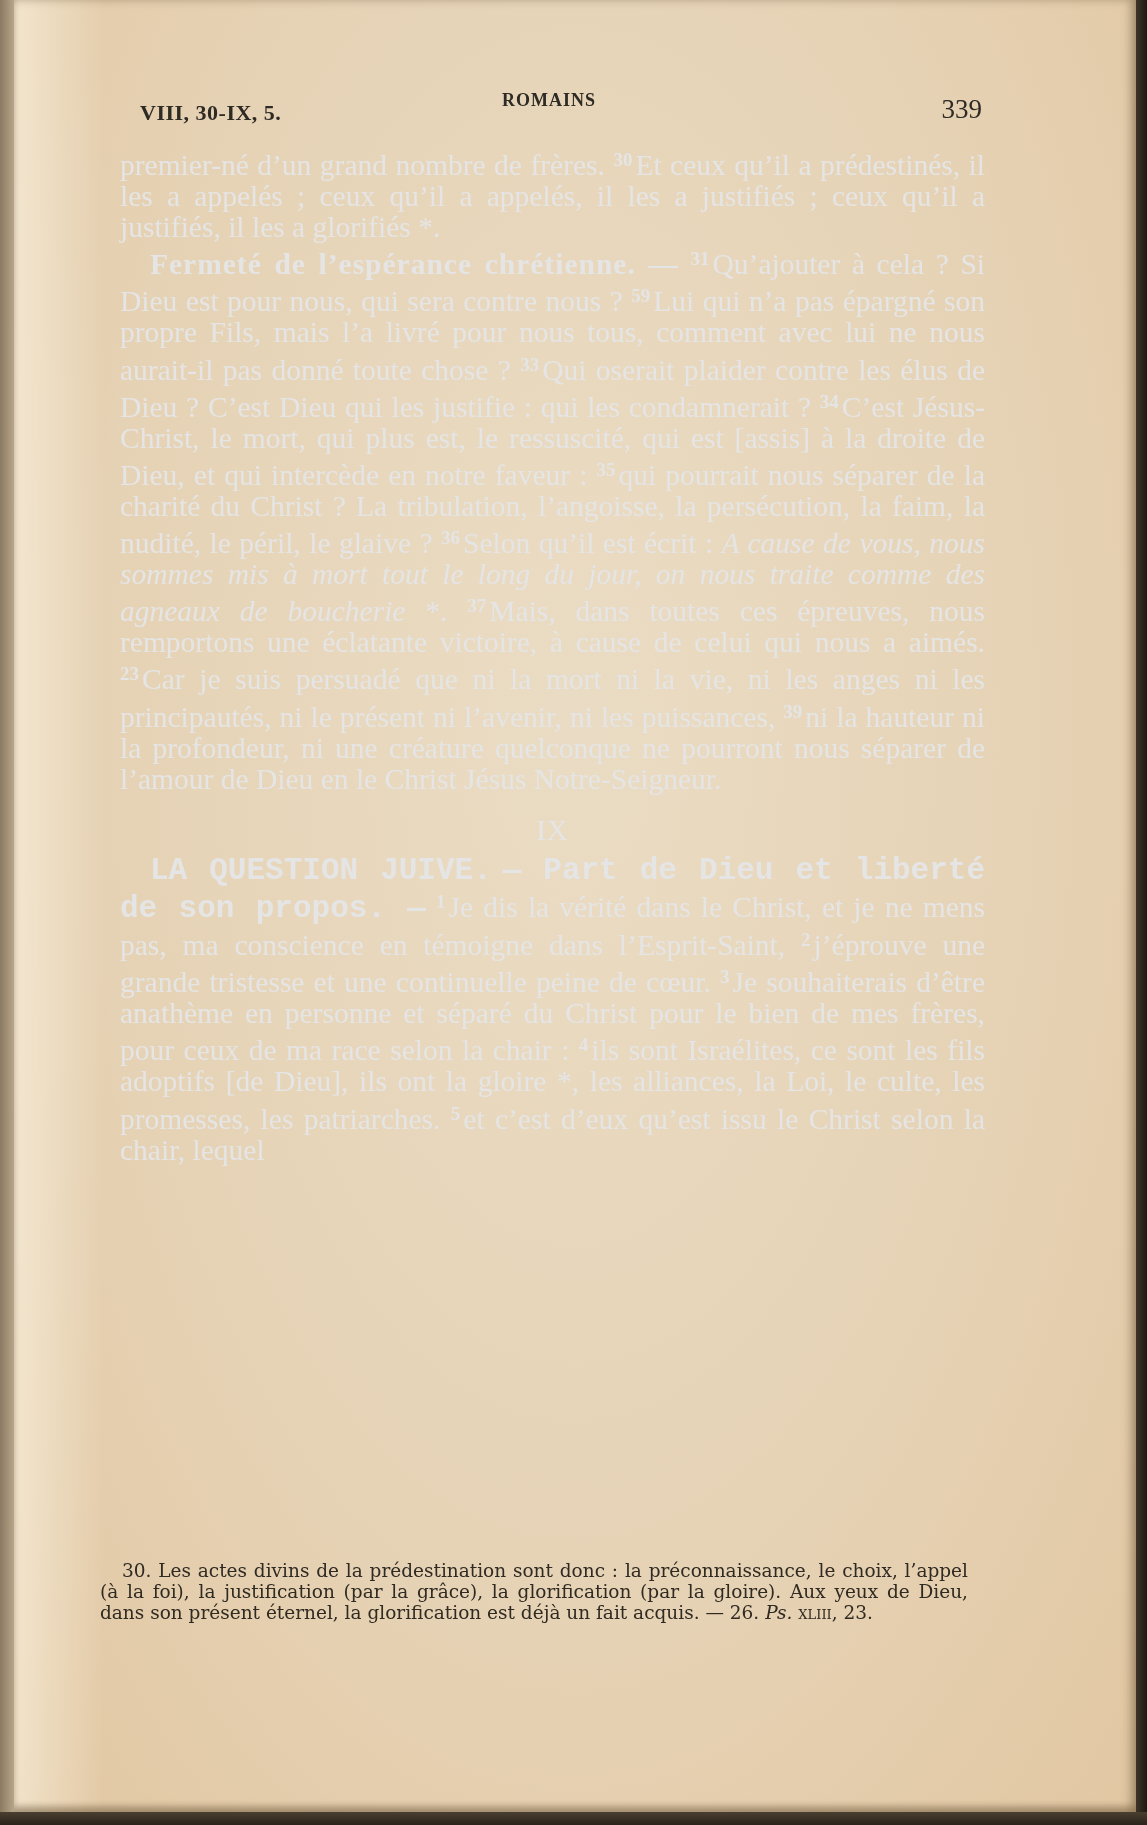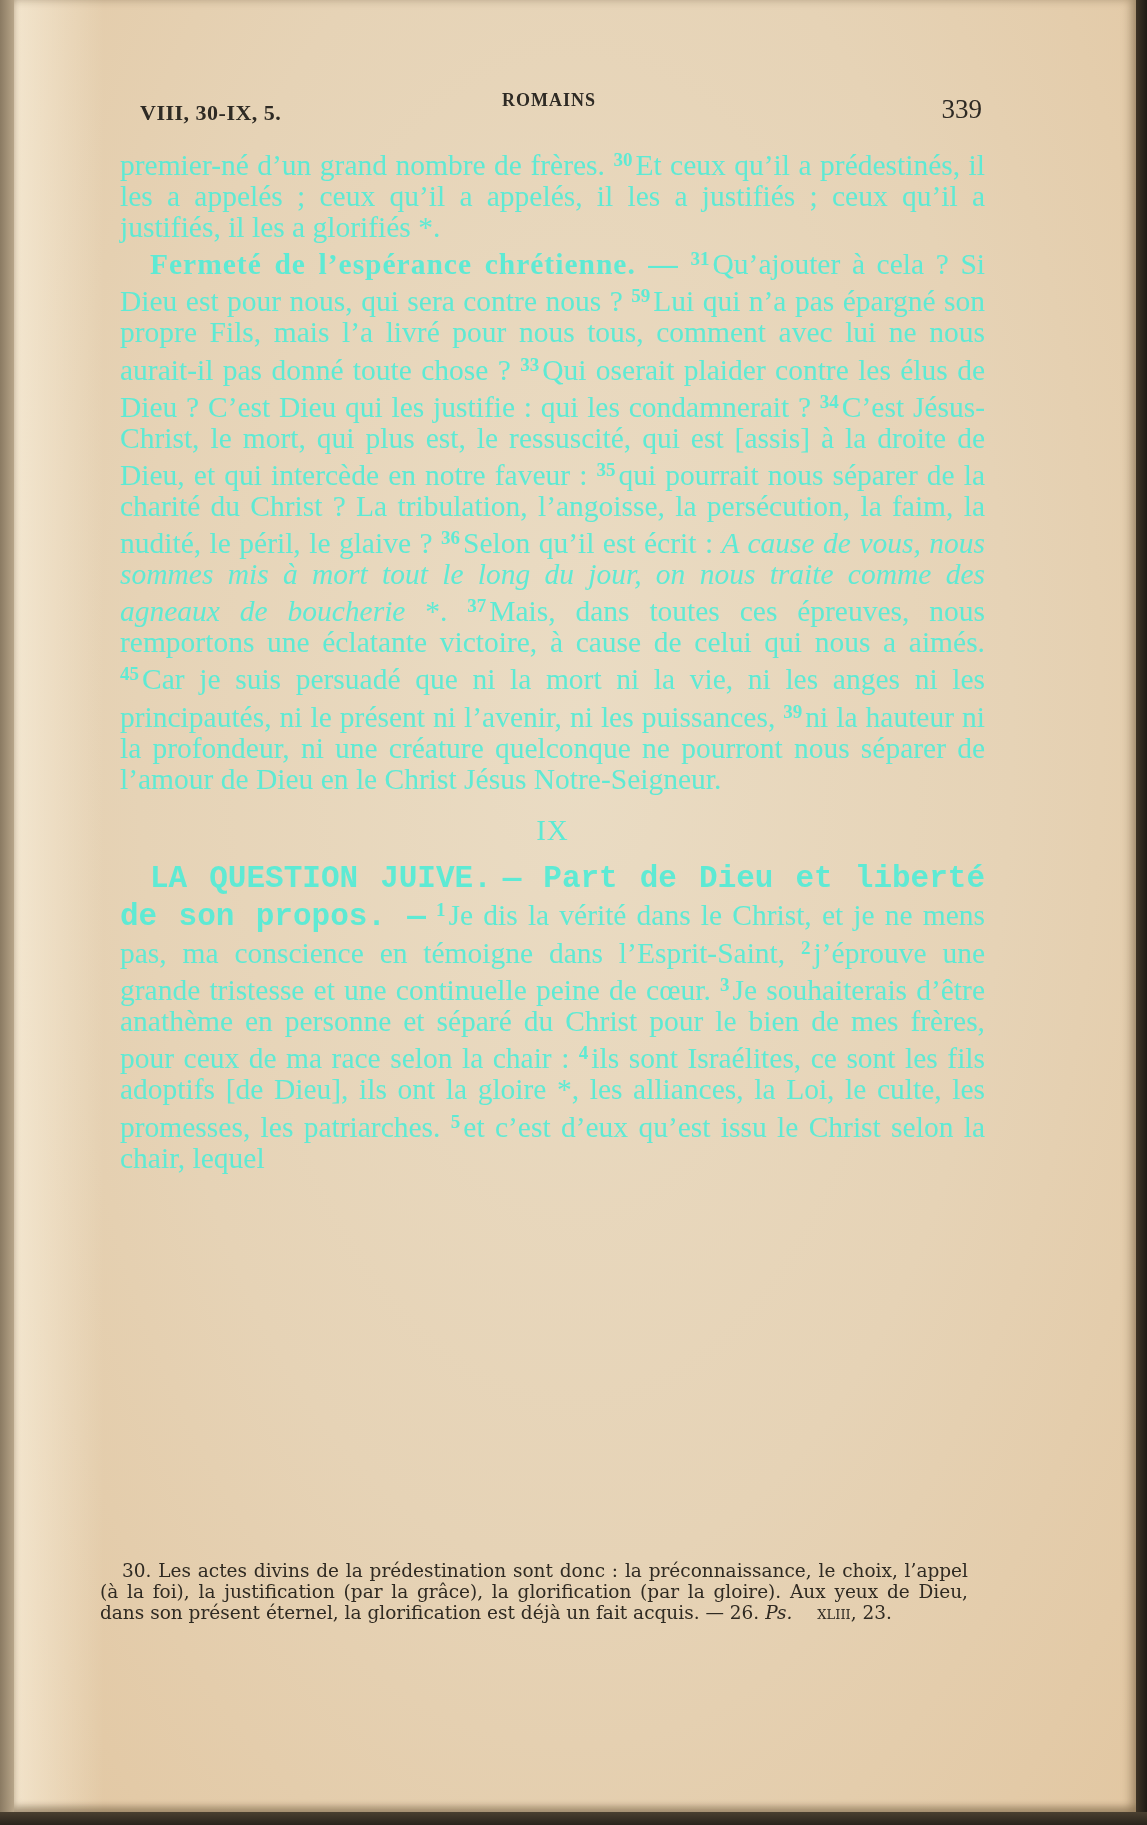--- a/index.html
+++ b/index.html
@@ -31,39 +31,39 @@
     position: absolute; top: 88px; left: 140px; width: 850px; height: 40px;
     font-family: "Liberation Serif", serif; color: #2e2a24;
   }
   .rh-ref { position: absolute; left: 0; top: 12px; font-size: 22px; font-weight: bold; letter-spacing: 0.5px; }
   .rh-title { position: absolute; left: 362px; top: 2px; font-size: 18px; letter-spacing: 1px; font-weight: bold; }
   .rh-page { position: absolute; right: 8px; top: 6px; font-size: 27px; }
 
   .body-text {
     position: absolute; left: 120px; top: 144px; width: 865px;
     font-family: "Liberation Serif", serif;
-    font-size: 29.5px; line-height: 31.1px; color: #5eead4;
+    font-size: 29.5px; line-height: 31.1px; color: #e5e5e5;
     text-align: justify;
   }
   .body-text p { margin: 0; }
   .vnum { font-size: 19px; font-weight: bold; vertical-align: 9px; margin-right: 3px; }
   .sect { font-weight: bold; letter-spacing: 1px; }
   .ital { font-style: italic; }
   .indent { text-indent: 30px; }
-  .ch-num { text-align: center; font-size: 29px; margin: 20px 0 16px 0; letter-spacing: 1px; }
+  .ch-num { text-align: center; font-size: 29px; margin: 20px 0 8px 0; letter-spacing: 1px; }
   .ch-title { font-weight: bold; font-size: 31px; font-family: Liberation Mono, monospace; }
 
   .notes {
     position: absolute; left: 100px; top: 1560px; width: 868px;
     font-family: "DejaVu Serif", serif; font-size: 18.5px; line-height: 21px;
     color: #2f2a22; text-align: justify;
   }
   .notes p { margin: 0 0 4px 0; }
   .notes .ni { text-indent: 22px; }
-  .sc { font-variant: small-caps; margin-left: 19px; }
+  .sc { font-variant: small-caps; }
 </style>
 </head>
 <body>
 
 <div class="edge-left"></div>
 <div class="page">
 </div>
 <div class="edge-right"></div>
 <div class="edge-bottom"></div>
 
@@ -81,21 +81,21 @@
   <p class="indent">
     <span class="sect">Fermeté de l’espérance chrétienne. —</span>
     <span class="vnum">31</span><span>Qu’ajouter à cela ? Si Dieu est pour nous, qui sera contre nous ?</span>
     <span class="vnum">59</span><span>Lui qui n’a pas épargné son propre Fils, mais l’a livré pour nous tous, comment avec lui ne nous aurait-il pas donné toute chose ?</span>
     <span class="vnum">33</span><span>Qui oserait plaider contre les élus de Dieu ? C’est Dieu qui les justifie : qui les condamnerait ?</span>
     <span class="vnum">34</span><span>C’est Jésus-Christ, le mort, qui plus est, le ressuscité, qui est [assis] à la droite de Dieu, et qui intercède en notre faveur :</span>
     <span class="vnum">35</span><span>qui pourrait nous séparer de la charité du Christ ? La tribulation, l’angoisse, la persécution, la faim, la nudité, le péril, le glaive ?</span>
     <span class="vnum">36</span><span>Selon qu’il est écrit :</span>
     <span class="ital">A cause de vous, nous sommes mis à mort tout le long du jour, on nous traite comme des agneaux de boucherie</span><span> *.</span>
     <span class="vnum">37</span><span>Mais, dans toutes ces épreuves, nous remportons une éclatante victoire, à cause de celui qui nous a aimés.</span>
-    <span class="vnum">45</span><span>Car je suis persuadé que ni la mort ni la vie, ni les anges ni les principautés, ni le présent ni l’avenir, ni les puissances,</span>
+    <span class="vnum">23</span><span>Car je suis persuadé que ni la mort ni la vie, ni les anges ni les principautés, ni le présent ni l’avenir, ni les puissances,</span>
     <span class="vnum">39</span><span>ni la hauteur ni la profondeur, ni une créature quelconque ne pourront nous séparer de l’amour de Dieu en le Christ Jésus Notre-Seigneur.</span>
   </p>
 
   <div class="ch-num">IX</div>
 
   <p class="indent">
     <span class="ch-title">LA QUESTION JUIVE.</span>
     <span class="ch-title">— Part de Dieu et liberté de son propos. —</span>
     <span class="vnum">1</span><span>Je dis la vérité dans le Christ, et je ne mens pas, ma conscience en témoigne dans l’Esprit-Saint,</span>
     <span class="vnum">2</span><span>j’éprouve une grande tristesse et une continuelle peine de cœur.</span>

